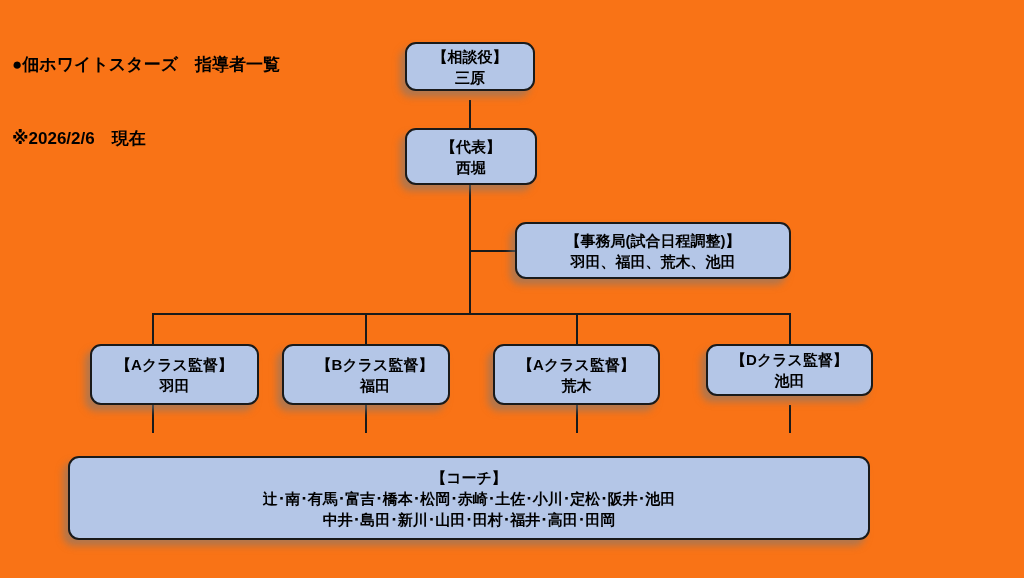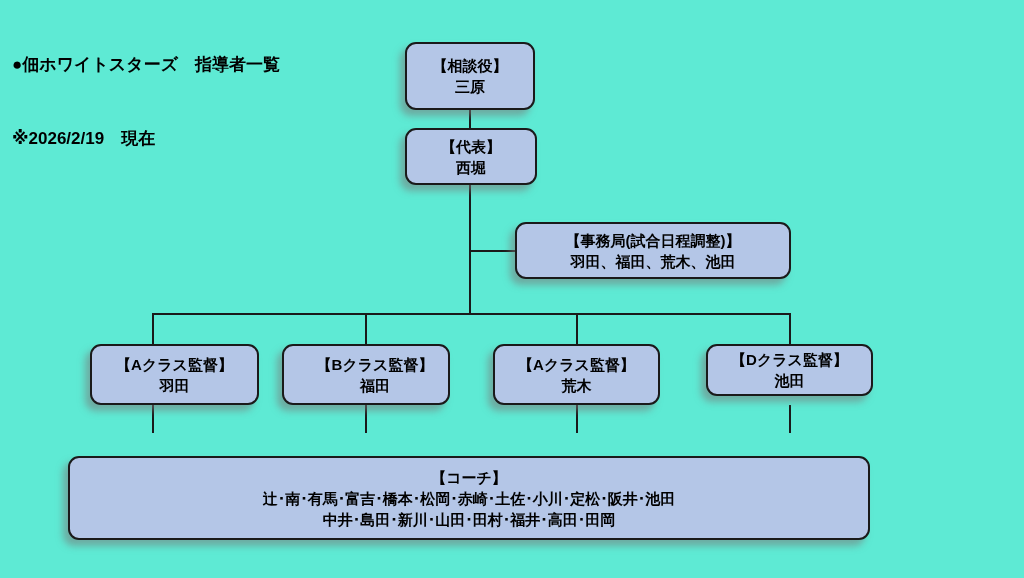--- a/index.html
+++ b/index.html
@@ -5,21 +5,21 @@
   html, body {
     margin: 0;
     padding: 0;
     background: #ffffff;
     font-family: "Liberation Sans", "DejaVu Sans", sans-serif;
   }
   .canvas {
     position: relative;
     width: 1024px;
     height: 578px;
-    background: #5eead4;
+    background: #f97316;
     overflow: hidden;
   }
   .page-title {
     position: absolute;
     left: 12px;
     top: 4px;
     font-size: 17px;
     font-weight: bold;
     color: #000000;
     line-height: 1.45;
@@ -50,37 +50,37 @@
   .vline { width: 2px; }
   .hline { height: 2px; }
 </style>
 </head>
 <body>
 
 <div class="canvas">
 
   <div class="page-title">
     <div>●佃ホワイトスターズ　指導者一覧</div>
-    <div>※2026/2/19　現在</div>
+    <div>※2026/2/6　現在</div>
   </div>
 
   <div class="line vline" style="left:469px; top:100px; height:29px;"></div>
   <div class="line vline" style="left:469px; top:185px; height:130px;"></div>
   <div class="line hline" style="left:470px; top:250px; width:46px;"></div>
   <div class="line hline" style="left:152px; top:313px; width:639px;"></div>
   <div class="line vline" style="left:152px; top:313px; height:32px;"></div>
   <div class="line vline" style="left:365px; top:313px; height:32px;"></div>
   <div class="line vline" style="left:576px; top:313px; height:32px;"></div>
   <div class="line vline" style="left:789px; top:313px; height:32px;"></div>
   <div class="line vline" style="left:152px; top:405px; height:28px;"></div>
   <div class="line vline" style="left:365px; top:405px; height:28px;"></div>
   <div class="line vline" style="left:576px; top:405px; height:28px;"></div>
   <div class="line vline" style="left:789px; top:405px; height:28px;"></div>
 
-  <div class="node" style="left:405px; top:42px; width:130px; height:68px;">
+  <div class="node" style="left:405px; top:42px; width:130px; height:49px;">
     <span>【相談役】</span>
     <span>三原</span>
   </div>
 
   <div class="node" style="left:405px; top:128px; width:132px; height:57px;text-align:center;">
     <span>【代表】</span>
     <span>西堀</span>
   </div>
 
   <div class="node" style="left:515px; top:222px; width:276px; height:57px;">

